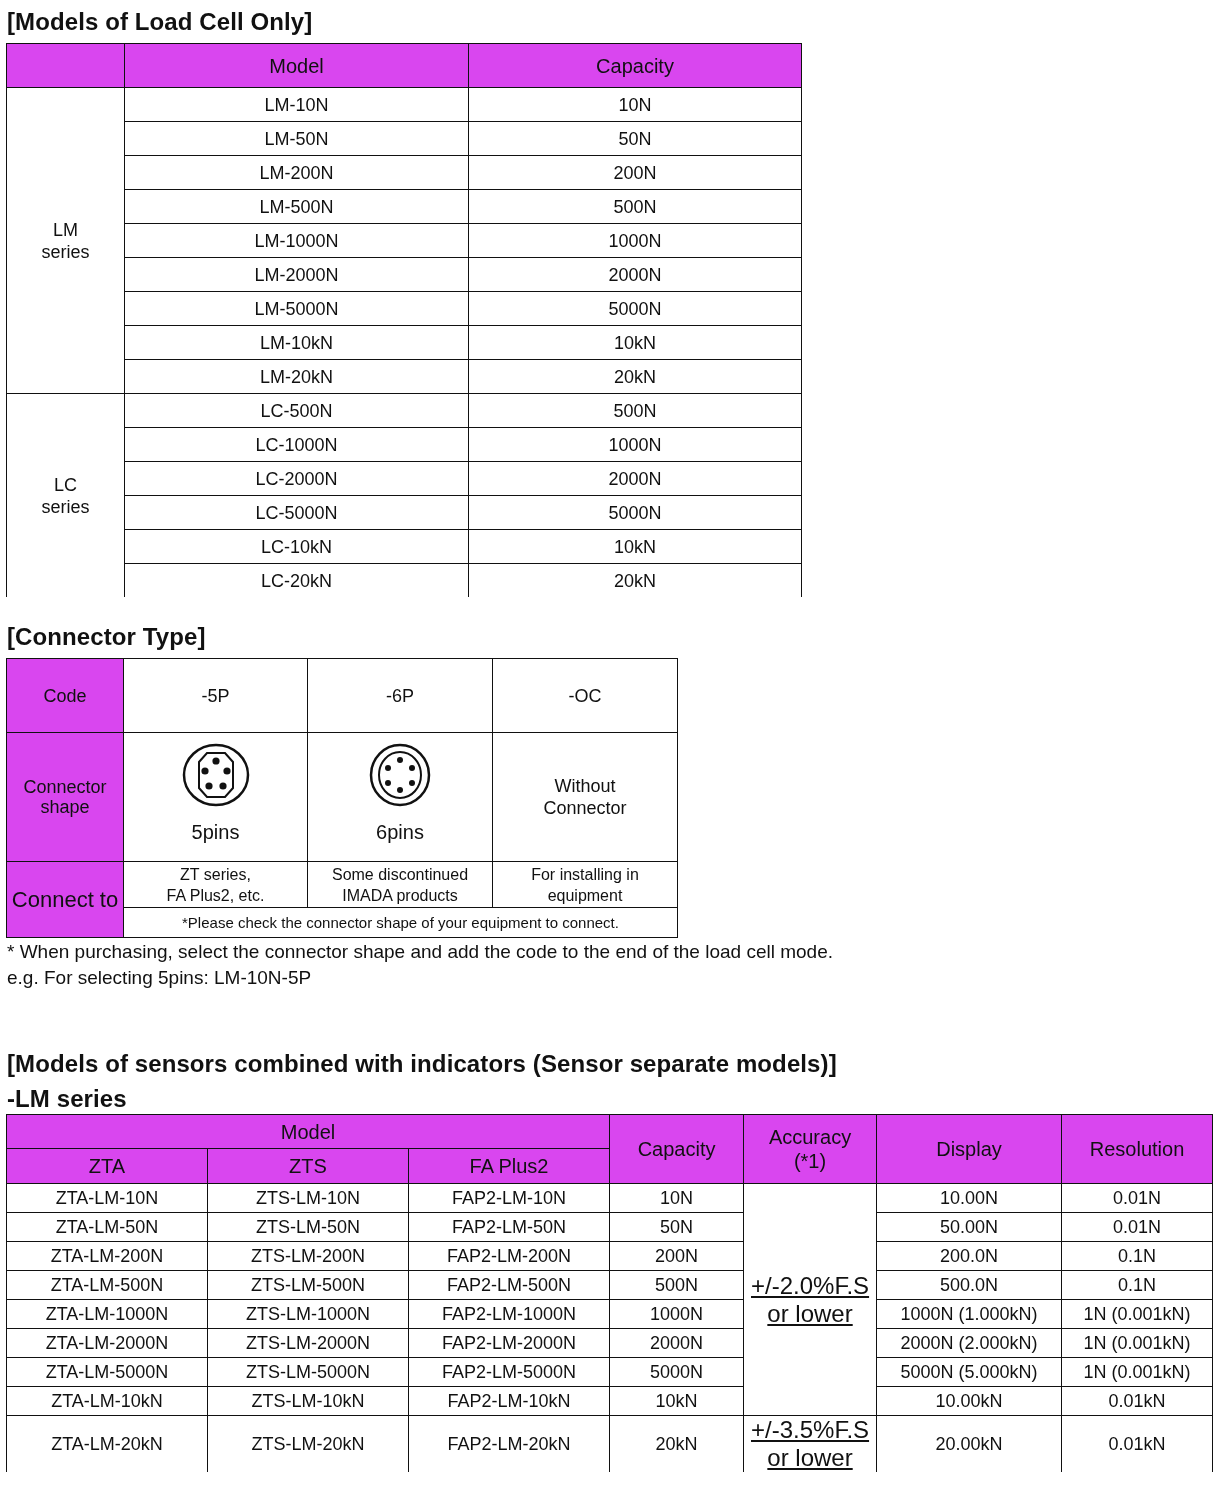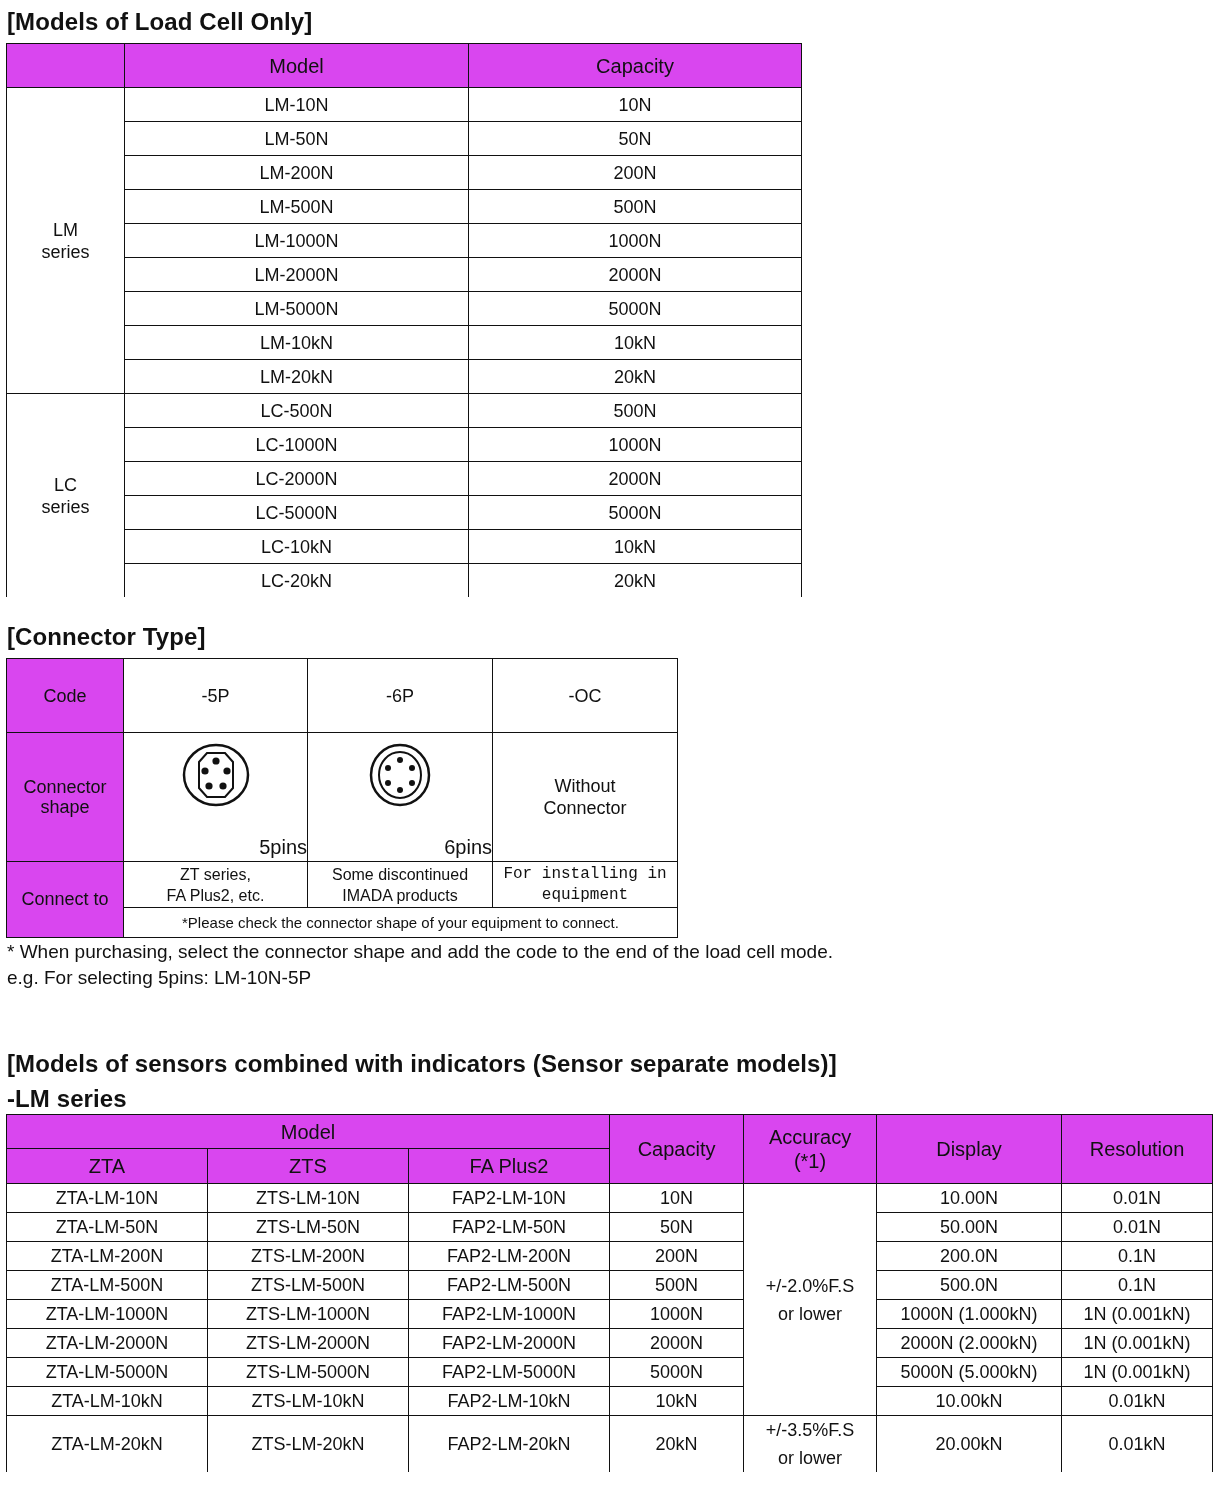--- a/index.html
+++ b/index.html
@@ -25,32 +25,32 @@
 
   
   #t2 { left: 6px; top: 658px; width: 671px; }
   #t2 td { font-size: 18px; }
   #t2 .code td { height: 73px; }
   #t2 .shape td { height: 128px; }
   #t2 .conn td { height: 45px; font-size: 16px; line-height: 21px; }
   #t2 .note td { height: 29px; font-size: 15px; border-top: 1px dashed #999; }
   .shape-cell { position: relative; }
   .shape-cell svg { position: absolute; left: 50%; top: 9px; transform: translateX(-50%); }
-  .shape-cell .pins { position: absolute; left: 0; right: 0; bottom: 3px; font-size: 20px; text-align: right; }
+  .shape-cell .pins { position: absolute; left: 0; right: 0; bottom: 18px; font-size: 20px; }
 
   .note-line { position: absolute; left: 7px; font-size: 19px; white-space: nowrap; }
 
   
   #t3 { left: 6px; top: 1114px; width: 1206px; }
   #t3 td { font-size: 18px; line-height: 24px; }
   #t3 .h1 td { height: 33px; font-size: 20px; }
   #t3 .h2 td { height: 34px; font-size: 20px; }
   #t3 .r td { height: 28px; }
   #t3 .r.tall td { height: 56px; }
-  #t3 td.accuracy { font-size: 18px; line-height: 28px; }
+  #t3 td.accuracy { font-size: 24px; line-height: 28px; text-decoration: underline; }
 </style>
 </head>
 <body>
 
 <div class="heading" style="top:8px;">[Models of Load Cell Only]</div>
 
 <table id="t1">
   <colgroup>
       <col style="width:118px">
       <col style="width:344px">
@@ -170,26 +170,26 @@
         <circle cx="20" cy="41" r="3" fill="#111"></circle>
         <circle cx="44" cy="41" r="3" fill="#111"></circle>
         <circle cx="32" cy="48" r="3" fill="#111"></circle>
       </svg>
       <div class="pins">6pins</div>
     </td>
     <td style="white-space:pre-line;">Without
 Connector</td>
   </tr>
   <tr class="conn">
-    <td class="hdr" rowspan="2" style="font-size:18px;">Connect to</td>
+    <td class="hdr" rowspan="2" style="font-size:22px;">Connect to</td>
     <td style="white-space:pre-line;">ZT series,
 FA Plus2, etc.</td>
     <td style="white-space:pre-line;text-align:center;">Some discontinued
 IMADA products</td>
-    <td style="white-space:pre-line;font-family:Liberation Mono, monospace;">For installing in
+    <td style="white-space:pre-line;">For installing in
 equipment</td>
   </tr>
   <tr class="note">
     <td colspan="3">*Please check the connector shape of your equipment to connect.</td>
   </tr>
 </tbody>
   </table>
 
 <div class="note-line" style="top:941px;">* When purchasing, select the connector shape and add the code to the end of the load cell mode.</div>
 <div class="note-line" style="top:967px;">e.g. For selecting 5pins: LM-10N-5P</div>

